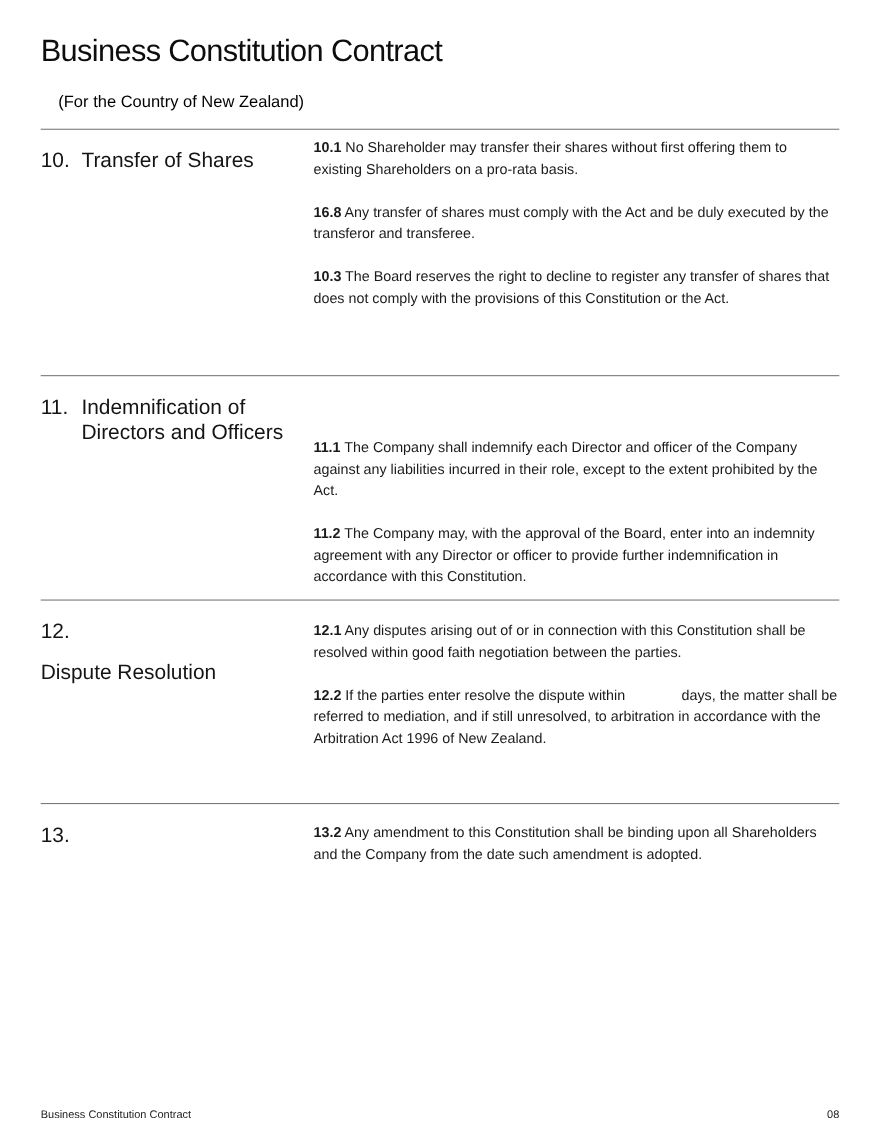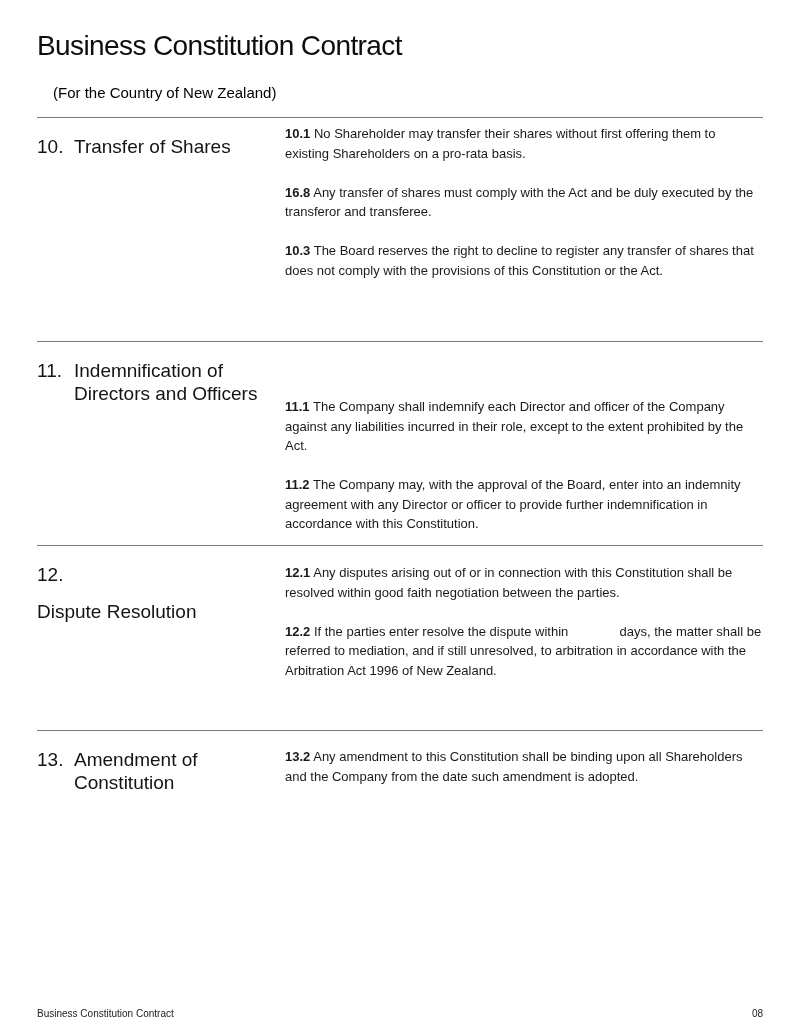--- a/index.html
+++ b/index.html
@@ -126,20 +126,19 @@
   <span class="section-title">Dispute Resolution</span>
 </div>
 <div class="section-body" style="top:563px;">
   <p class="clause"><span class="clause-num">12.1</span><span> Any disputes arising out of or in connection with this Constitution shall be resolved within good faith negotiation between the parties.</span></p>
   <p class="clause"><span class="clause-num">12.2</span><span> If the parties enter resolve the dispute within</span> <span class="blank-field"></span><span> days, the matter shall be referred to mediation, and if still unresolved, to arbitration in accordance with the Arbitration Act 1996 of New Zealand.</span></p>
 </div>
 
 <div class="divider" style="top:730px;"></div>
 <div class="section-heading" style="top:748px;">
   <span class="section-number">13.</span>
-  <span class="section-title">Amendment of Constitution</span>
 </div>
 <div class="section-body" style="top:747px;">
   <p class="clause"><span class="clause-num">13.2</span><span> Any amendment to this Constitution shall be binding upon all Shareholders and the Company from the date such amendment is adopted.</span></p>
 </div>
 
 <div class="footer-left">Business Constitution Contract</div>
 <div class="footer-right">08</div>
 
 </body></html>

